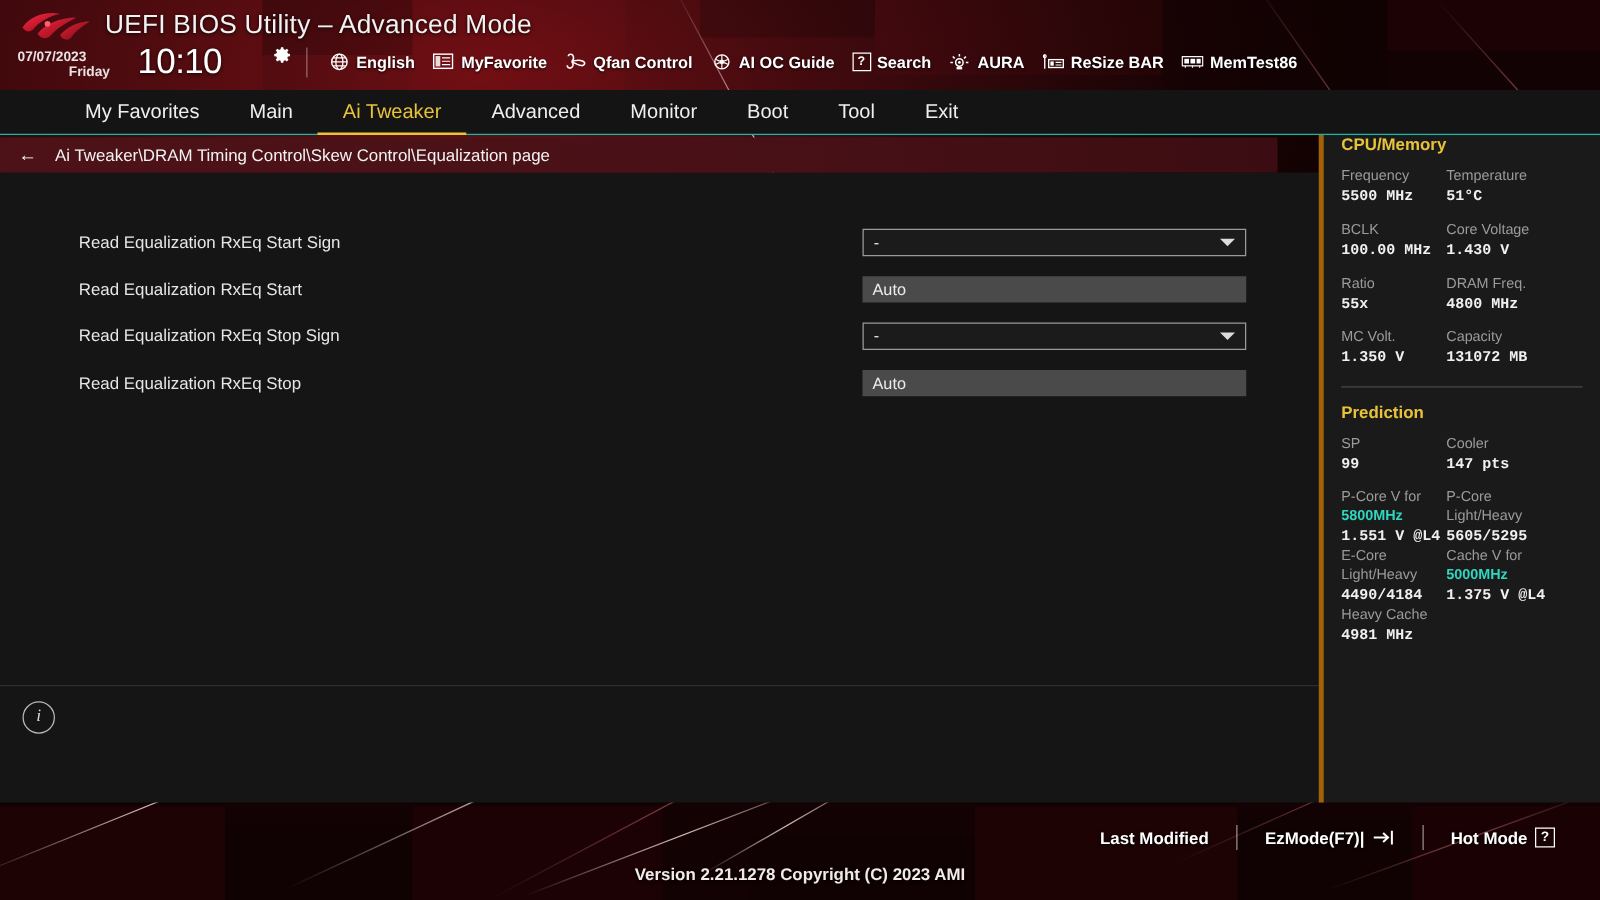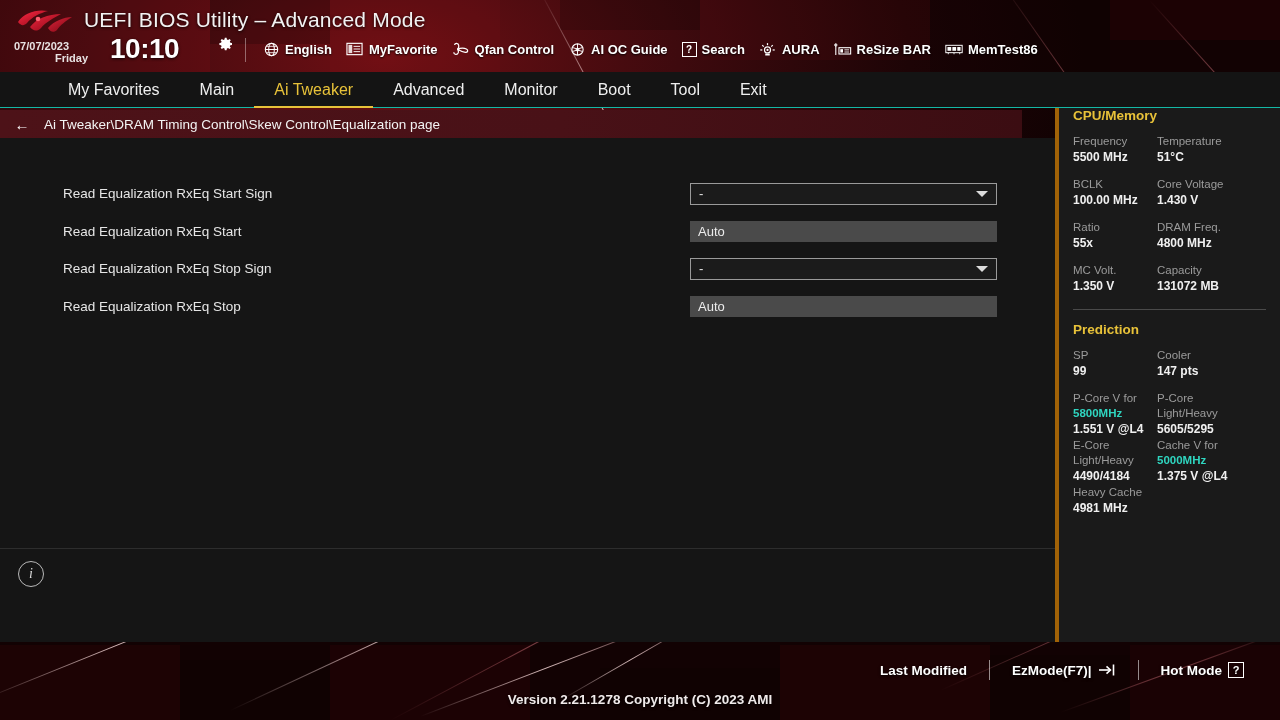--- a/index.html
+++ b/index.html
@@ -33,21 +33,21 @@
   .app-title {
     position:absolute; left:84px; top:8px;
     font-size:21px; color:#f2f2f2; letter-spacing:.2px; font-weight:400;
     text-shadow:0 1px 3px rgba(0,0,0,.85);
   }
   .datetime { position:absolute; left:14px; top:40px; width:100px; }
   .dt-date { font-size:11px; color:#e8e2e2; font-weight:bold; line-height:12px; }
   .dt-day  { font-size:11px; color:#e8e2e2; font-weight:bold; line-height:12px;padding-left:41px; }
   .clock {
     position:absolute; left:110px; top:33px;
-    font-size:28px; color:#ffffff; font-weight:700; letter-spacing:-.5px;
+    font-size:28px; color:#ffffff; font-weight:400; letter-spacing:-.5px;
     text-shadow:0 1px 3px rgba(0,0,0,.8);
   }
   .gear-ic { position:absolute; left:218px; top:36px; width:16px; height:16px; }
   .hdr-sep { position:absolute; left:245px; top:38px; width:1px; height:24px; background:rgba(255,255,255,.38); }
   .hdr-items { position:absolute; left:262px; top:41px; display:flex; align-items:center; gap:14px; }
   .hdr-item { display:flex; align-items:center; gap:5px; cursor:pointer; }
   .hdr-item .lbl { font-size:13px; color:#ffffff; font-weight:bold; text-shadow:0 1px 2px rgba(0,0,0,.9); white-space:nowrap; }
   .hdr-ic { display:inline-flex; width:18px; height:16px; align-items:center; justify-content:center; }
   .qmark-box {
     width:15px; height:15px; border:1.4px solid #fff; display:flex;
@@ -116,21 +116,21 @@
   .hw-title { display:flex; align-items:center; gap:6px; height:34px; padding-left:4px; }
   .hw-title .t { font-size:14.5px; color:#ffffff; font-weight:bold; }
   .hw-sec {
     font-size:13.5px; color:#e8c239; font-weight:bold; padding-left:4px; margin-top:2px; margin-bottom:11px;
   }
   .hw-sec.pred { margin-top:0; }
   .hw-grid { display:flex; flex-wrap:wrap; padding-left:4px; }
   .hw-cell { width:84px; margin-bottom:12px; }
   .hw-k { font-size:11.5px; color:#9b9b9b; line-height:15px; }
   .hw-k.accent { color:#2fd6c0; font-weight:bold; }
-  .hw-v { font-size:12px; color:#f0f0f0; font-weight:bold; line-height:16px; }
+  .hw-v { font-size:12px; color:#f0f0f0; font-weight:bold; line-height:16px;font-family:Liberation Mono, monospace; }
   .hw-rule { height:1px; background:#4a4a4a; margin:3px 4px 12px 4px; }
   .hw-tight .hw-cell { margin-bottom:1px; }
 
   
   .footer { position:absolute; top:642px; left:0; width:1280px; height:78px; z-index:6; }
   .foot-items { position:absolute; right:14px; top:18px; display:flex; align-items:center; gap:0; }
   .foot-item {
     font-size:13.5px; color:#ffffff; font-weight:bold; padding:0 22px;
     display:flex; align-items:center; gap:6px; cursor:pointer;
     text-shadow:0 1px 3px rgba(0,0,0,.9);

